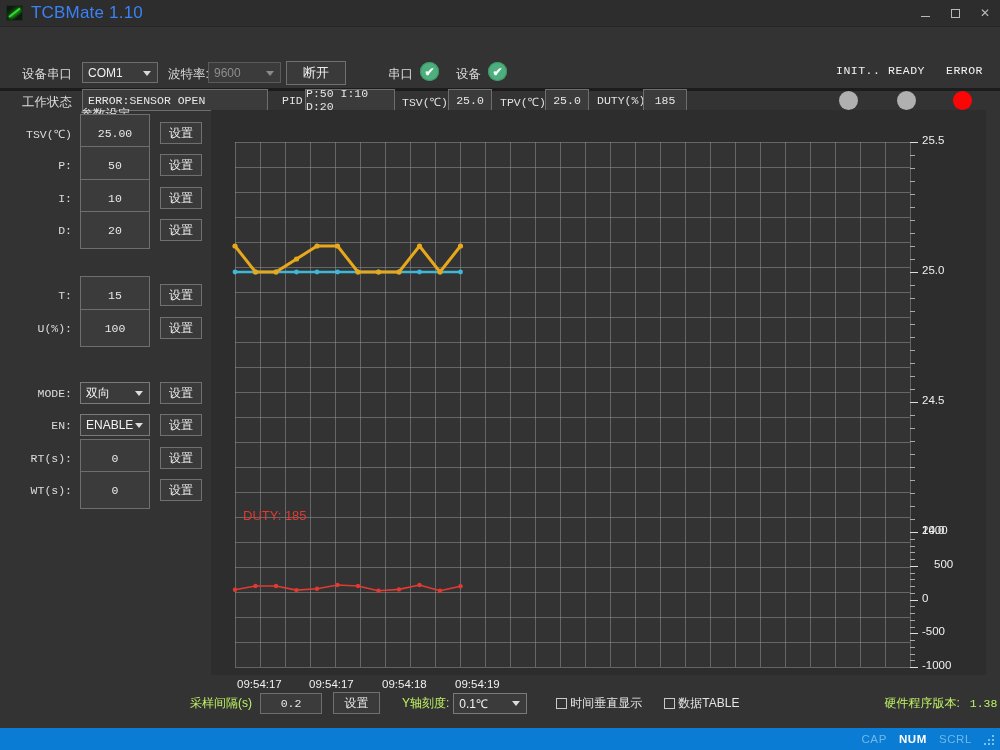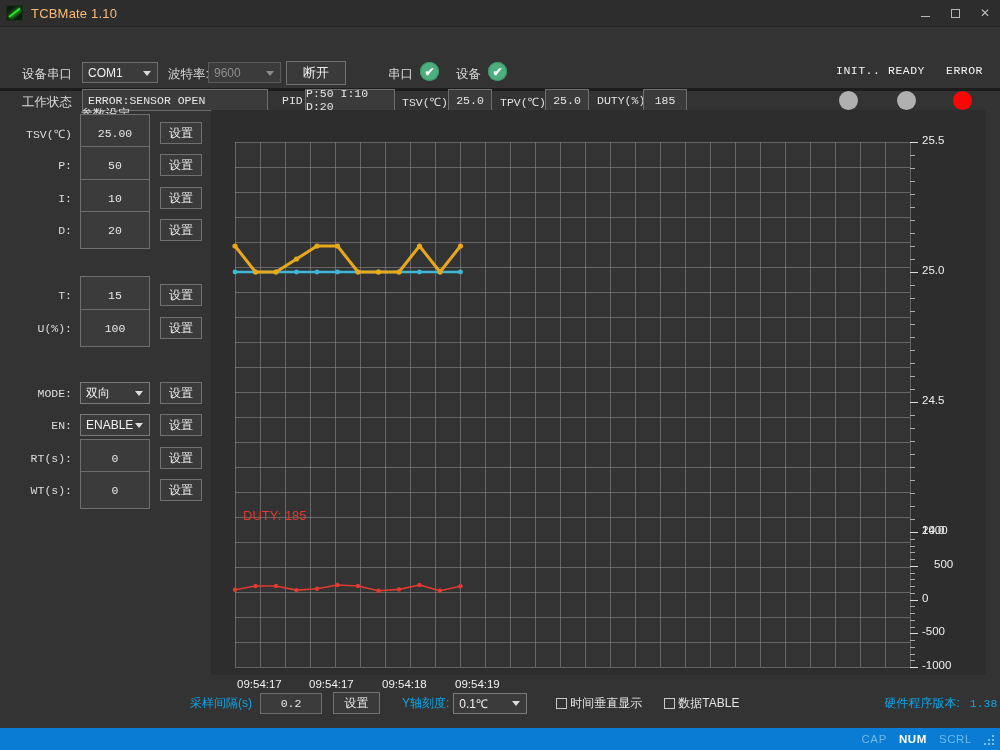--- a/index.html
+++ b/index.html
@@ -21,21 +21,21 @@
     width: 17px; height: 16px; margin-left: 6px; margin-right: 8px;
     background: #0d1a0d; border: 1px solid #1d2a1d;
     position: relative; overflow: hidden; flex: none;
   }
   .app-icon::after {
     content: ""; position: absolute; left: 2px; top: 10px;
     width: 14px; height: 2px; background: #2fdd2f;
     transform: rotate(-38deg); transform-origin: left center;
     box-shadow: 0 0 4px #31e331, 0 2px 3px #1d8a1d;
   }
-  .title-text { color: #fdba74; font-size: 13px; letter-spacing: .2px; }
+  .title-text { color: #3b82f6; font-size: 17px; letter-spacing: .2px; }
   .win-btns { margin-left: auto; display: flex; height: 27px; }
   .win-btn {
     width: 30px; height: 27px; display: flex;
     align-items: center; justify-content: center;
     color: #b9b9b9; font-size: 12px;
   }
   .gl-min { width: 9px; height: 1px; background: #b9b9b9; margin-top: 6px; }
   .gl-max { width: 9px; height: 9px; border: 1px solid #b9b9b9; }
 
   
@@ -155,21 +155,21 @@
     position: absolute; color: #f0f0f0; font-size: 11.5px;
     white-space: nowrap; font-family: "Liberation Sans", sans-serif;
   }
 
   
   .footer {
     position: absolute; left: 190px; top: 686px;
     width: 810px; height: 34px;
     display: flex; align-items: center;
   }
-  .fl { color: #0ea5e9; font-size: 12px; white-space: nowrap; }
+  .fl { color: #bef264; font-size: 12px; white-space: nowrap; }
   .ffield {
     width: 62px; height: 21px; background: #3b3b3b;
     border: 1px solid #6e6e6e; color: #e9e9e9; font-size: 11.5px;
     display: flex; align-items: center; justify-content: center;
     font-family: "Liberation Mono", monospace;
   }
   .fbtn {
     width: 47px; height: 22px; background: #3a3a3a;
     border: 1px solid #707070; color: #ededed; font-size: 12px;
     display: flex; align-items: center; justify-content: center;

